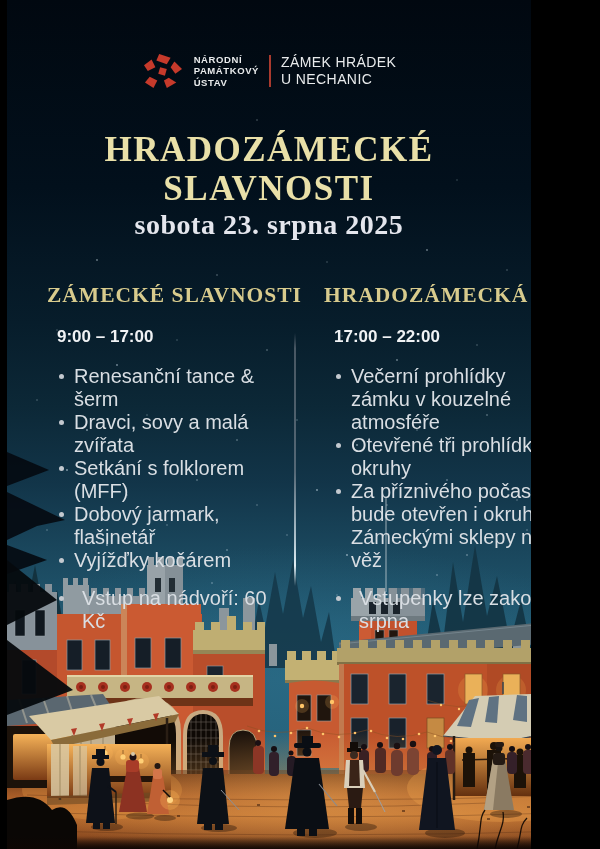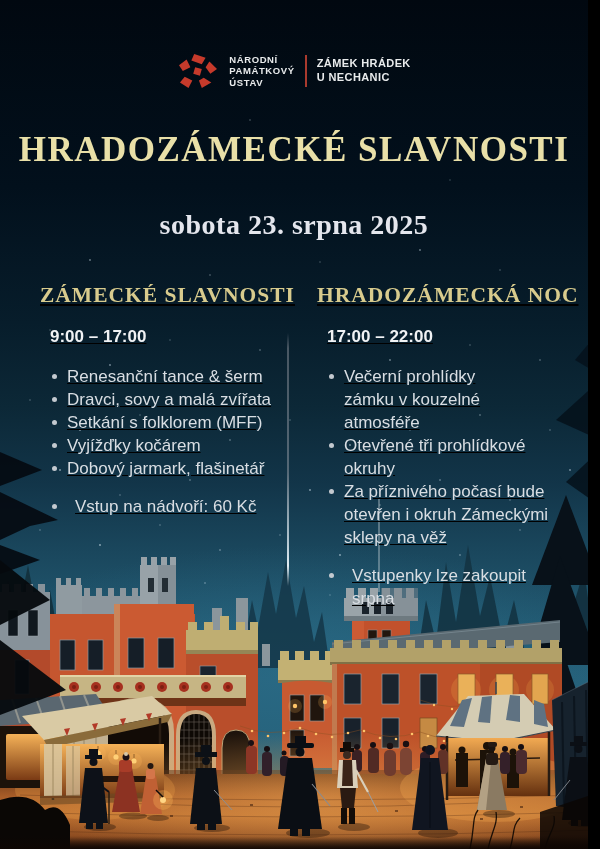--- a/index.html
+++ b/index.html
@@ -1,63 +1,64 @@
 <!DOCTYPE html>
 <html><head>
 <meta charset="utf-8">
 <style>
   html,body{margin:0;padding:0;background:#000;}
   .poster{
-    position:relative;width:588px;height:849px;overflow:hidden;
+    position:relative;width:524px;height:849px;overflow:hidden;
     background:linear-gradient(180deg,
       #010810 0%, #02101c 22%, #071d2b 38%, #0c2837 48%,
       #123549 57%, #1a475d 65%, #215870 73%, #256079 80%, #256079 100%);
     font-family:"Liberation Sans","DejaVu Sans",sans-serif;
+    margin-left:7px;
   }
   .bg-art{position:absolute;inset:0;z-index:0;}
   .col-divider{
     position:absolute;left:287px;top:333px;width:2px;height:253px;z-index:1;
     background:linear-gradient(180deg,
       rgba(110,118,128,0) 0%, rgba(125,132,142,.55) 6%,
       rgba(140,148,158,.55) 55%, rgba(205,220,228,.85) 82%,
       rgba(235,246,252,.95) 92%, rgba(235,246,252,0) 100%);
   }
   .logo-row{
     position:absolute;top:52px;left:0;right:0;z-index:2;
     display:flex;justify-content:center;align-items:center;gap:10px;
     color:#e9ebec;
   }
   .logo-mark{width:42px;height:38px;flex:0 0 auto;}
   .logo-institute{font-size:9.5px;font-weight:bold;letter-spacing:.6px;line-height:1.18;}
   .logo-sep{width:2px;height:32px;background:#a93a2e;flex:0 0 auto;}
-  .logo-site{font-size:11px;font-weight:bold;letter-spacing:.4px;line-height:1.25;}
+  .logo-site{font-size:14px;font-weight:normal;letter-spacing:.4px;line-height:1.25;}
   .logo-line{display:block;}
   .poster-title{
     position:absolute;top:131px;left:0;right:0;z-index:2;margin:0;
     text-align:center;font-family:Liberation Serif, serif;
     font-size:35px;font-weight:700;letter-spacing:1.5px;color:#e9e0a8;line-height:1.1;
   }
   .poster-date{
     position:absolute;top:209px;left:0;right:0;z-index:2;margin:0;
     text-align:center;font-family:"Liberation Serif","DejaVu Serif",serif;
     font-size:28px;font-weight:700;letter-spacing:.5px;color:#e4e6ed;
   }
-  .columns{position:absolute;top:285px;left:40px;right:30px;z-index:2;display:flex;gap:30px;text-decoration:underline;}
+  .columns{position:absolute;top:285px;left:40px;right:30px;z-index:2;display:flex;gap:30px;}
   .col{width:247px;flex:0 0 auto;}
   .col.right{width:253px;}
   .col h3{
     margin:0;font-family:"Liberation Serif","DejaVu Serif",serif;
     font-size:21.5px;font-weight:700;letter-spacing:1px;color:#d8cb8d;line-height:21px;
     white-space:nowrap;
   }
   .time{margin:21px 0 0 10px;font-size:17px;font-weight:bold;color:#f0f2f4;line-height:20px;}
   ul.bullets{list-style:none;margin:18px 0 0 10px;padding:0;}
   ul.bullets li,.footer-item{
     display:flex;align-items:flex-start;
-    font-size:17px;color:#d9dee3;line-height:23px;
+    font-size:20px;color:#d9dee3;line-height:23px;
   }
   .dot{
     flex:0 0 auto;width:5px;height:5px;border-radius:50%;
     background:#c3c9cf;margin:9px 10px 0 2px;
   }
   .footer-item{margin:15px 0 0 10px;gap:8px;}
   .col.right li:nth-child(1) .li-text{max-width:178px;}
   .col.right li:nth-child(3) .li-text{max-width:243px;}
 </style>
 </head>
@@ -682,25 +683,25 @@
         <li>
             <span class="dot"></span>
             <span class="li-text">Dravci, sovy a malá zvířata</span>
           </li>
         <li>
             <span class="dot"></span>
             <span class="li-text">Setkání s folklorem (MFF)</span>
           </li>
         <li>
             <span class="dot"></span>
-            <span class="li-text">Vyjížďky kočárem</span>
+            <span class="li-text">Dobový jarmark, flašinetář</span>
           </li>
         <li>
             <span class="dot"></span>
-            <span class="li-text">Dobový jarmark, flašinetář</span>
+            <span class="li-text">Vyjížďky kočárem</span>
           </li>
       </ul>
       <div class="footer-item">
         <span class="dot"></span>
         <span class="li-text">Vstup na nádvoří: 60 Kč</span>
       </div>
     </div>
 
     <div class="col right">
       <h3>HRADOZÁMECKÁ NOC</h3>

